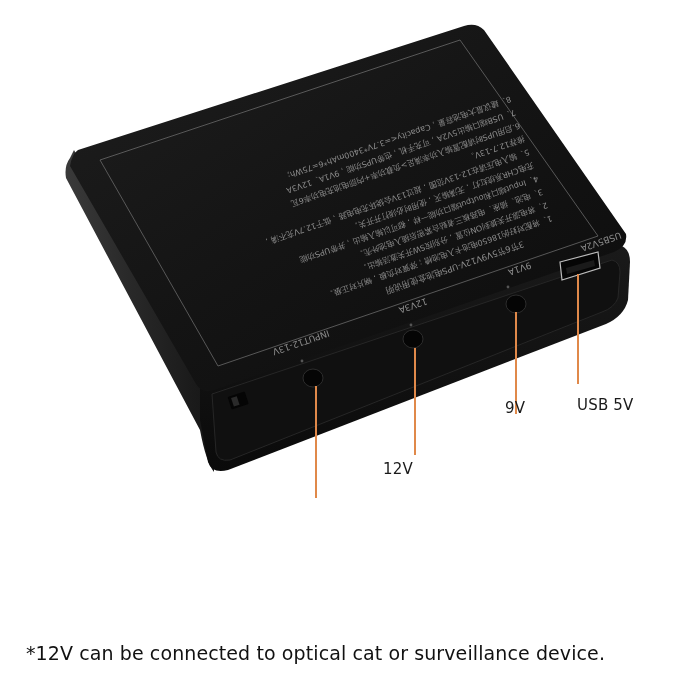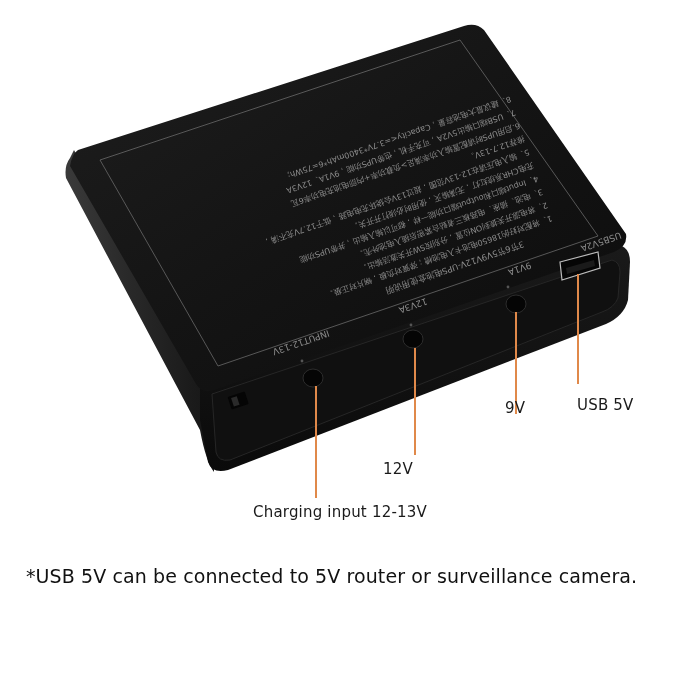--- a/index.html
+++ b/index.html
@@ -122,17 +122,16 @@
 
     <line x1="316" y1="386" x2="316" y2="498" stroke="#e0894a" stroke-width="2"></line>
     <line x1="415" y1="348" x2="415" y2="455" stroke="#e0894a" stroke-width="2"></line>
     <line x1="516" y1="312" x2="516" y2="414" stroke="#e0894a" stroke-width="2"></line>
     <line x1="578" y1="274" x2="578" y2="384" stroke="#e0894a" stroke-width="2"></line>
   </svg>
 
   <div class="callout-label" style="left:577px; top:396px;">USB 5V</div>
   <div class="callout-label" style="left:505px; top:399px;">9V</div>
   <div class="callout-label" style="left:383px; top:460px;">12V</div>
-  <div class="callout-label" style="left:253px; top:503px;">Charging input 12-13V</div>
 
-  <div class="caption" style="top:565px;">*USB 5V can be connected to 5V router or surveillance camera.</div>
+  <div class="caption" style="top:642px;">*12V can be connected to optical cat or surveillance device.</div>
 
 </div>
 
 </body></html>

